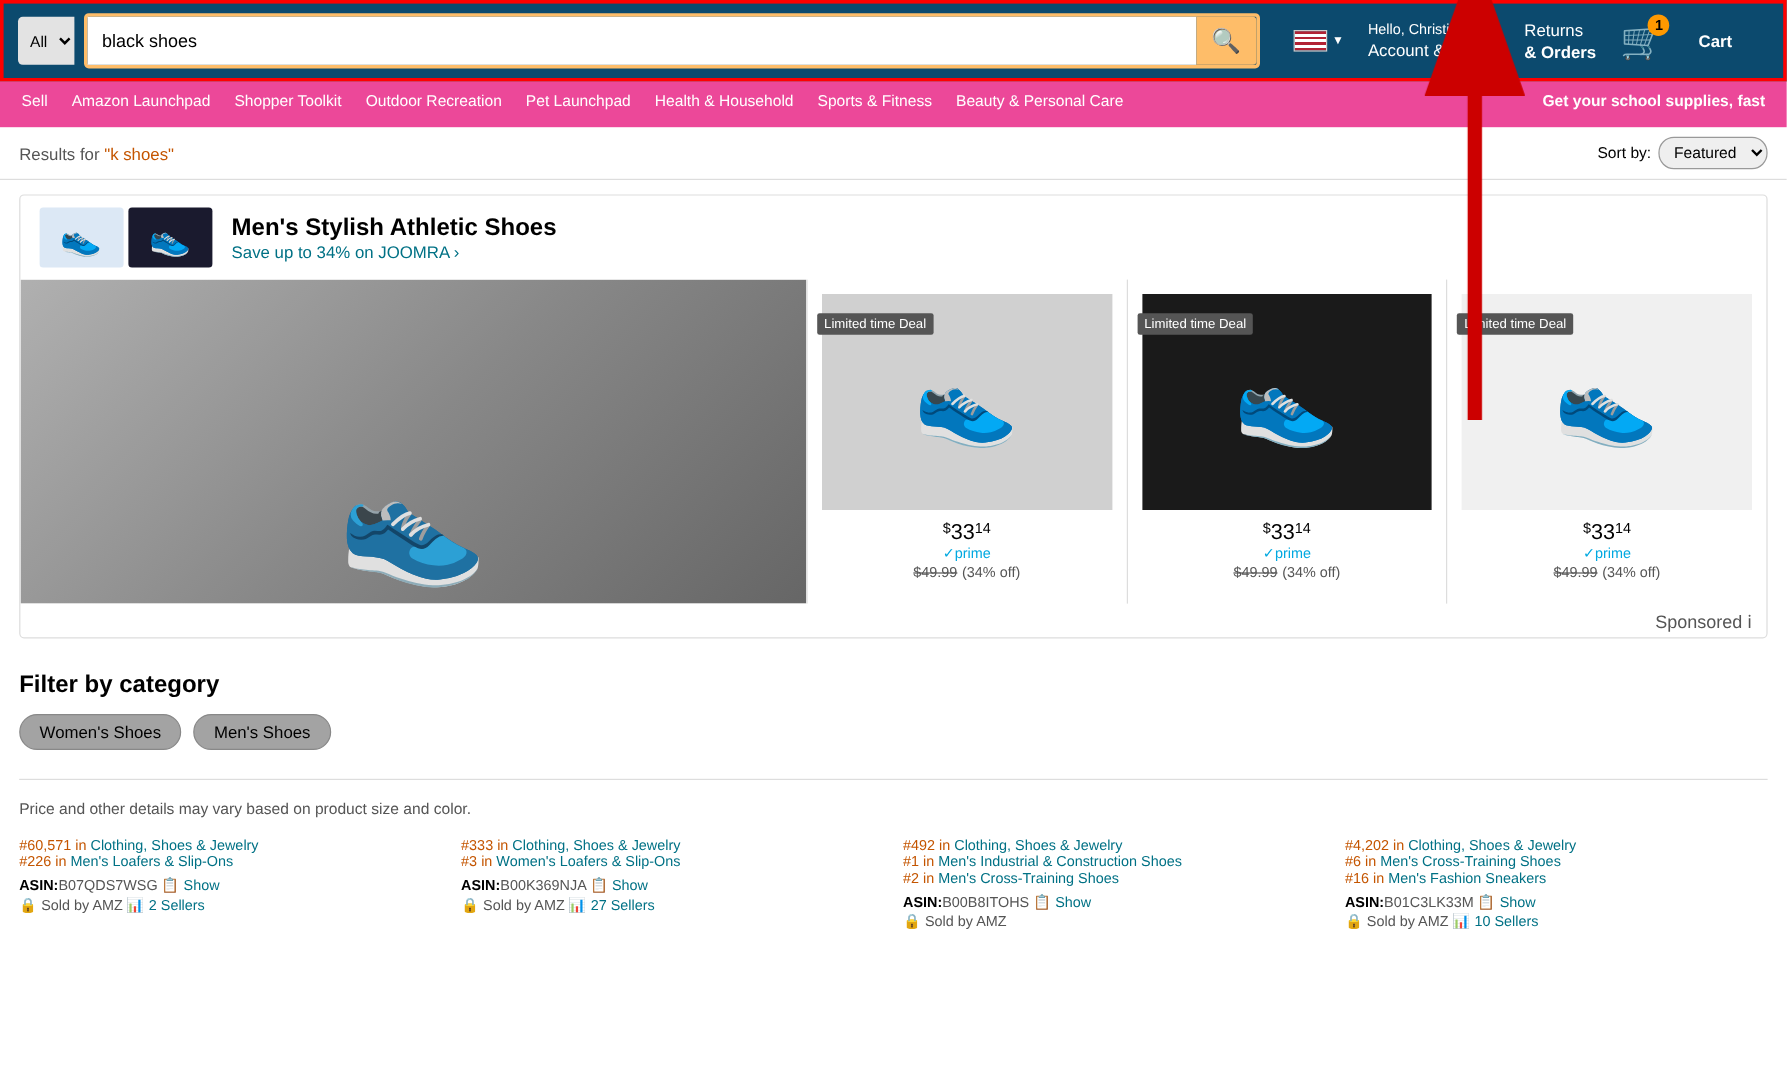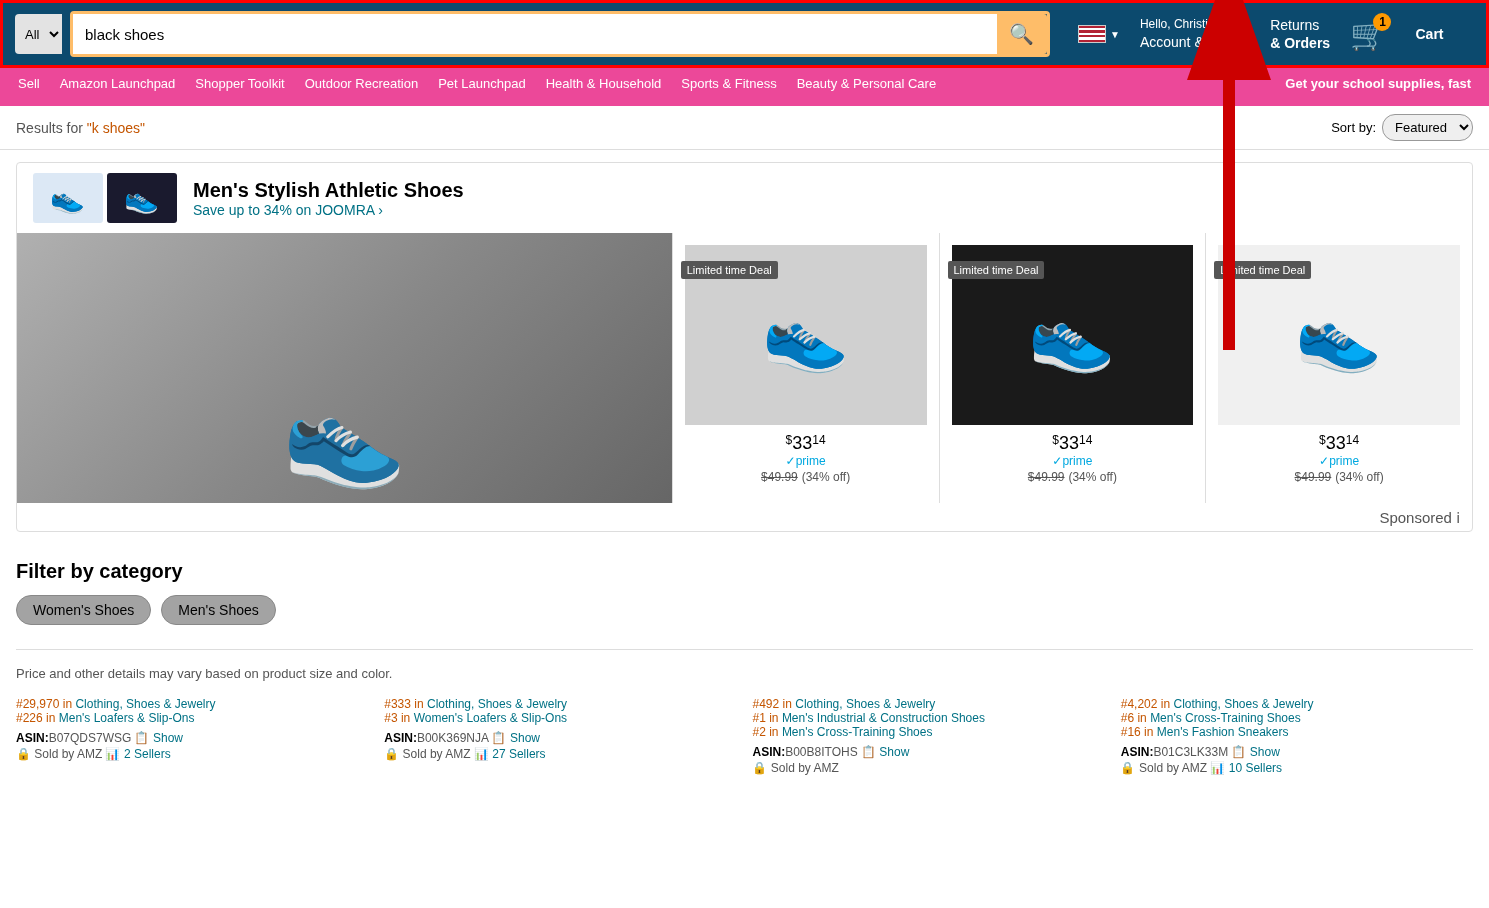--- a/index.html
+++ b/index.html
@@ -240,21 +240,21 @@
 </div>
 
 <hr class="divider">
 
 <div class="disclaimer">Price and other details may vary based on product size and color.</div>
 
 <div class="product-grid">
 
   <div class="product-item">
     <div class="product-rank">
-      <span>#29,970</span>
+      <span>#60,571</span>
       in <a href="#">Clothing, Shoes &amp; Jewelry</a>
     </div>
     <div class="product-rank">
       <span>#226</span>
       in <a href="#">Men's Loafers &amp; Slip-Ons</a>
     </div>
     <div class="product-asin">
       <span class="asin-label">ASIN:</span><span>B07QDS7WSG</span>
       <span>📋</span>
       <a href="#" class="show-link">Show</a>

